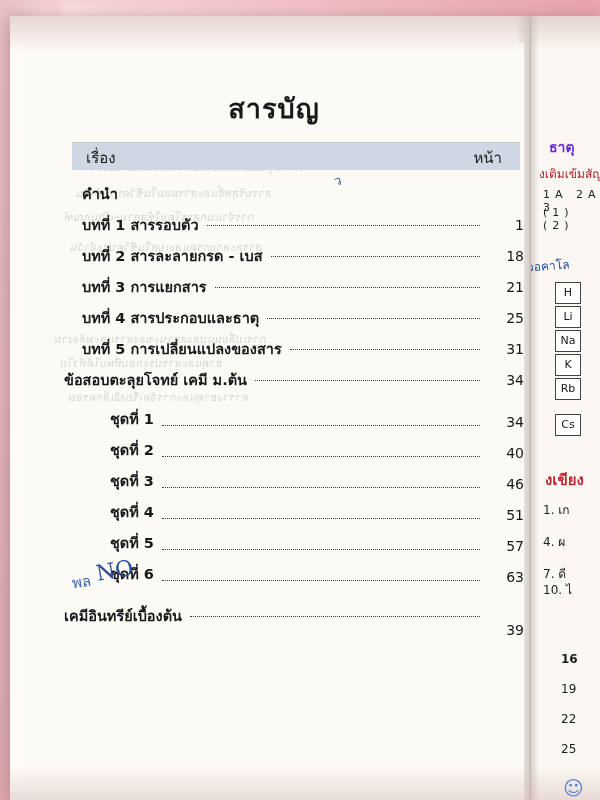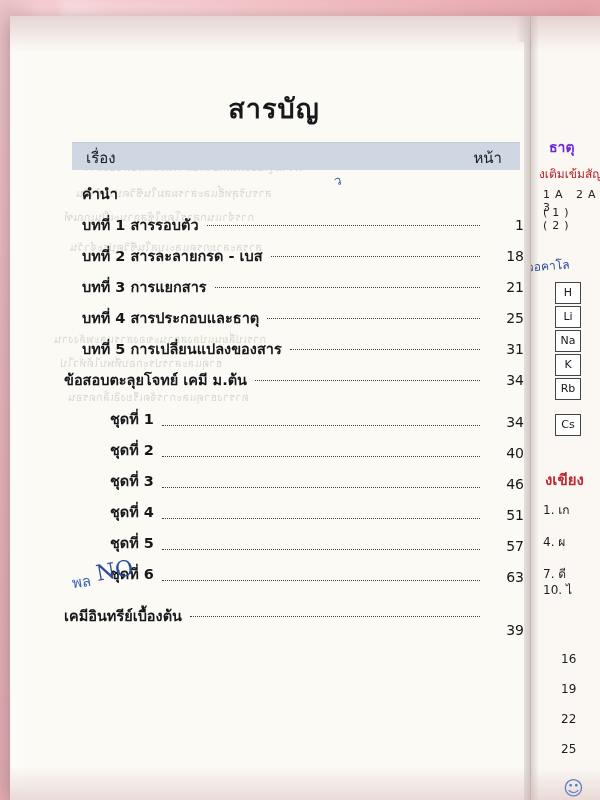--- a/index.html
+++ b/index.html
@@ -225,21 +225,21 @@
       <div class="rp-cell" style="top:338px;">K</div>
       <div class="rp-cell" style="top:362px;">Rb</div>
       <div class="rp-cell" style="top:398px;">Cs</div>
 
       <div class="rp-list-title">งเขียง</div>
       <div class="rp-li" style="top:484px;">1.  เก</div>
       <div class="rp-li" style="top:516px;">4.  ผ</div>
       <div class="rp-li" style="top:548px;">7.  ดี</div>
       <div class="rp-li" style="top:564px;">10. ไ</div>
 
-      <div class="rp-num" style="top:636px;">16</div>
+      <div class="rp-num" style="top:636px;font-weight:bold;">16</div>
       <div class="rp-num" style="top:666px;">19</div>
       <div class="rp-num" style="top:696px;">22</div>
       <div class="rp-num" style="top:726px;">25</div>
 
       <div class="rp-doodle">☺</div>
     </div>
 
     <div id="gutter"></div>
 
     <div id="page-left">

